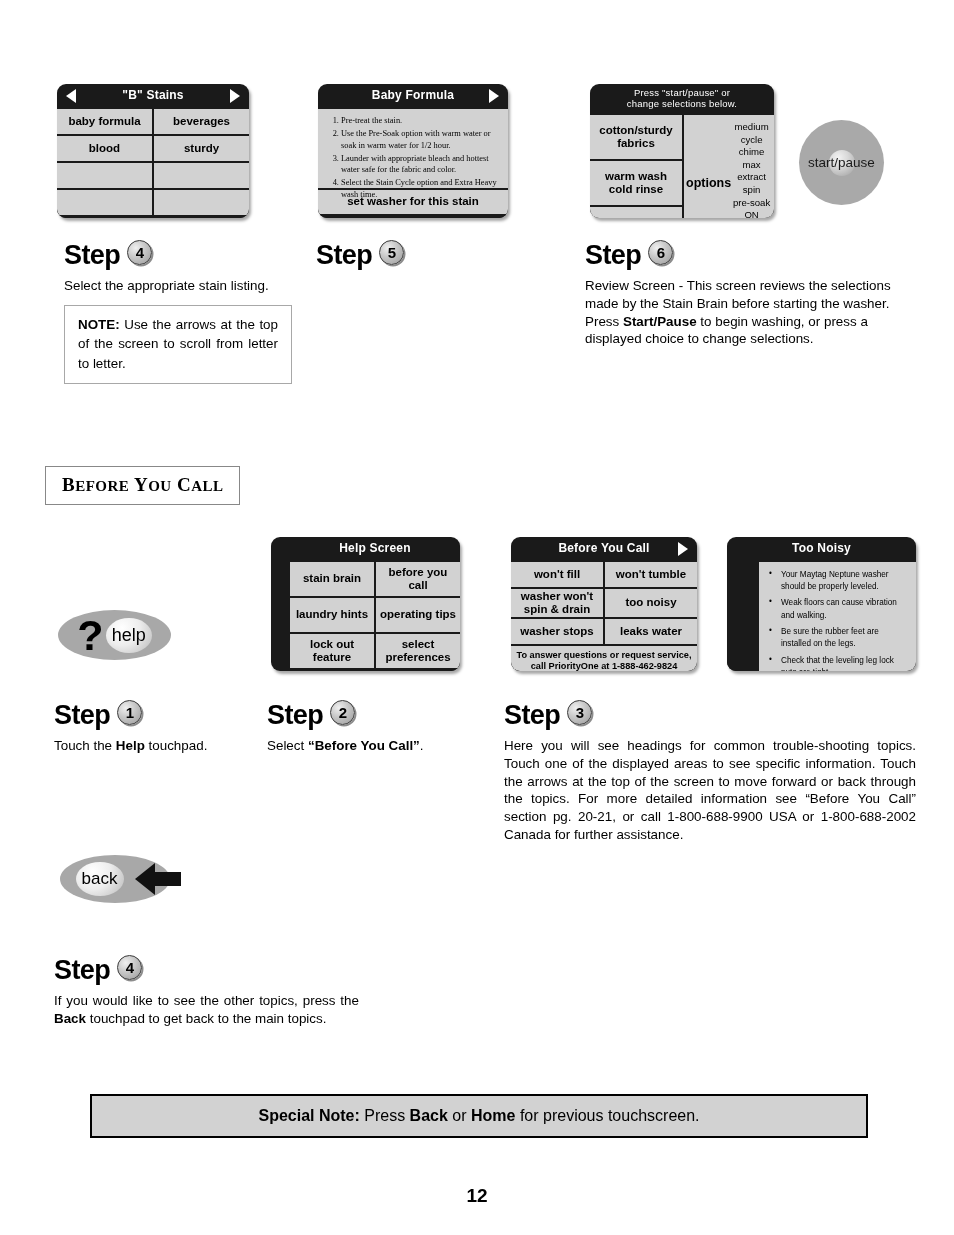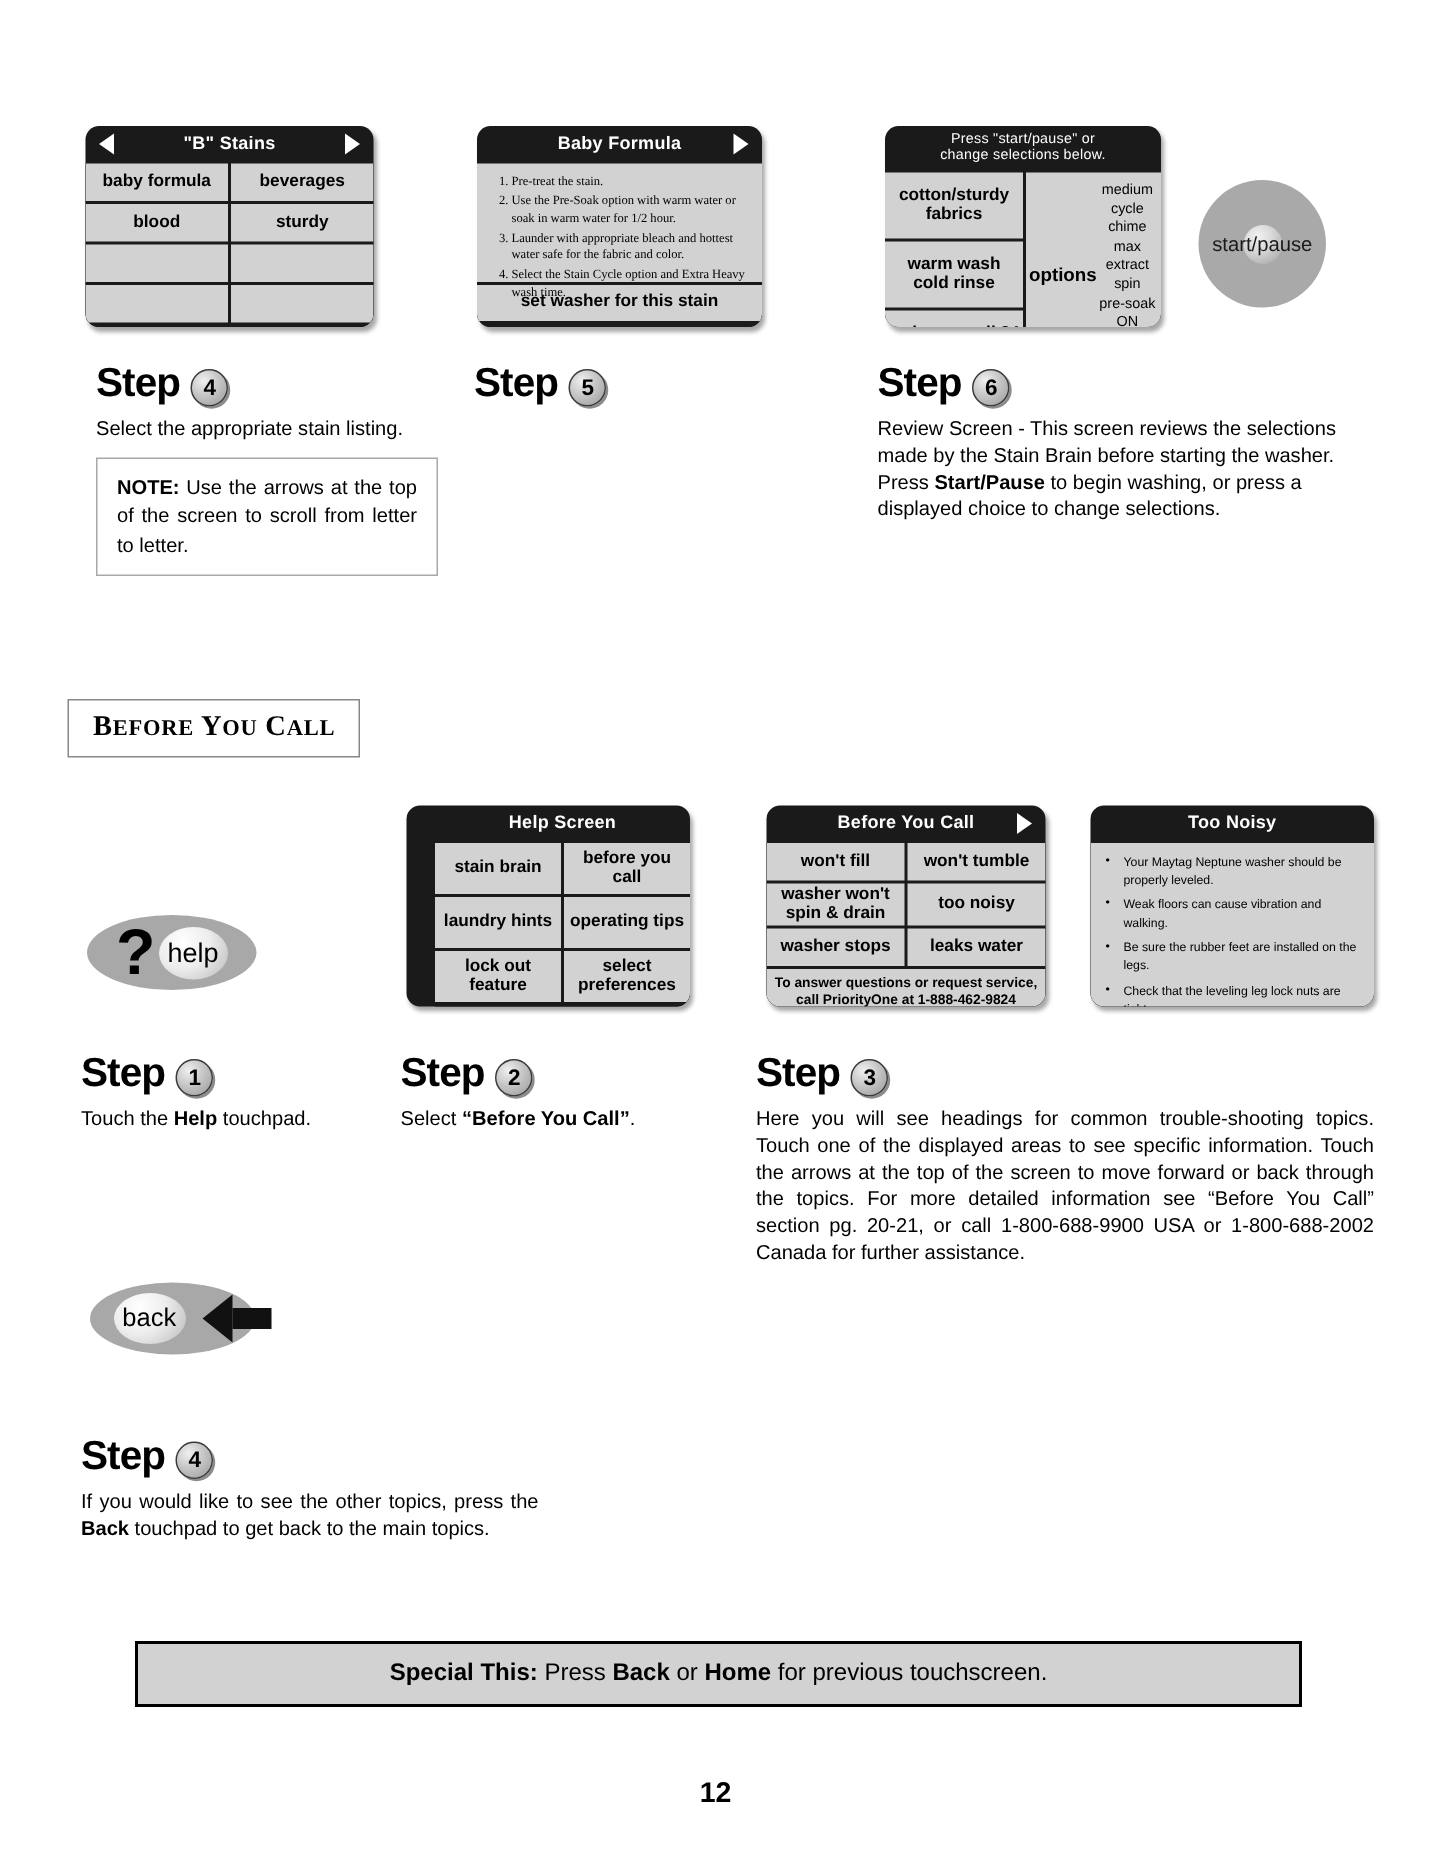--- a/index.html
+++ b/index.html
@@ -75,21 +75,21 @@
   .bullets { list-style: none; margin: 0; padding: 0; }
   .bullets li { position: relative; padding-left: 14px; margin-bottom: 4px; font-size: 8.2px; line-height: 1.5; }
   .bullets li:before { content: "\2022"; position: absolute; left: 2px; top: -1px; }
 
   
   .step-head {
     font-family: "Liberation Sans", sans-serif;
     font-weight: bold;
     font-size: 27px;
     letter-spacing: -0.6px;
-    display: flex; align-items: flex-end; gap: 7px;
+    display: flex; align-items: flex-start; gap: 7px;
   }
   .step-num {
     display: inline-flex; align-items: center; justify-content: center;
     width: 25px; height: 25px; border-radius: 50%;
     background: radial-gradient(circle at 34% 30%, #f0f0f0 0%, #c8c8c8 42%, #9a9a9a 100%);
     border: 1.5px solid #3a3a3a;
     font-size: 15px; font-weight: bold; color: #000;
     box-shadow: 1.5px 1.5px 0 rgba(0,0,0,0.45);
     line-height: 1;
   }
@@ -320,21 +320,21 @@
       <div>call PriorityOne at 1-888-462-9824</div>
     </div>
   </div>
 </div>
 
 <div class="screen" style="left:727px; top:537px; width:189px; height:134px;">
   <div class="screen-title">
     <span>Too Noisy</span>
   </div>
   <div class="screen-body">
-    <div class="textpanel" style="height:127px; padding:7px 8px;">
+    <div class="textpanel" style="height:127px; padding:7px 8px;margin-left:32px;">
       <ul class="bullets">
         <li>Your Maytag Neptune washer should be properly leveled.</li>
         <li>Weak floors can cause vibration and walking.</li>
         <li>Be sure the rubber feet are installed on the legs.</li>
         <li>Check that the leveling leg lock nuts are tight.</li>
       </ul>
     </div>
   </div>
 </div>
 
@@ -378,17 +378,17 @@
     <span>Step</span>
     <span class="step-num">4</span>
   </div>
   <div class="body-text">
     <span>If you would like to see the other topics, press the </span><b>Back</b><span> touchpad to get back to the main topics.</span>
   </div>
 </div>
 
 <div class="special-note" style="left:90px; top:1094px; width:778px; height:44px;">
   <div>
-    <b>Special This:</b><span> Press </span><b>Back</b><span> or </span><b>Home</b><span> for previous touchscreen.</span>
+    <b>Special Note:</b><span> Press </span><b>Back</b><span> or </span><b>Home</b><span> for previous touchscreen.</span>
   </div>
 </div>
 
 <div class="page-num" style="top:1185px;">12</div>
 
 </body></html>

